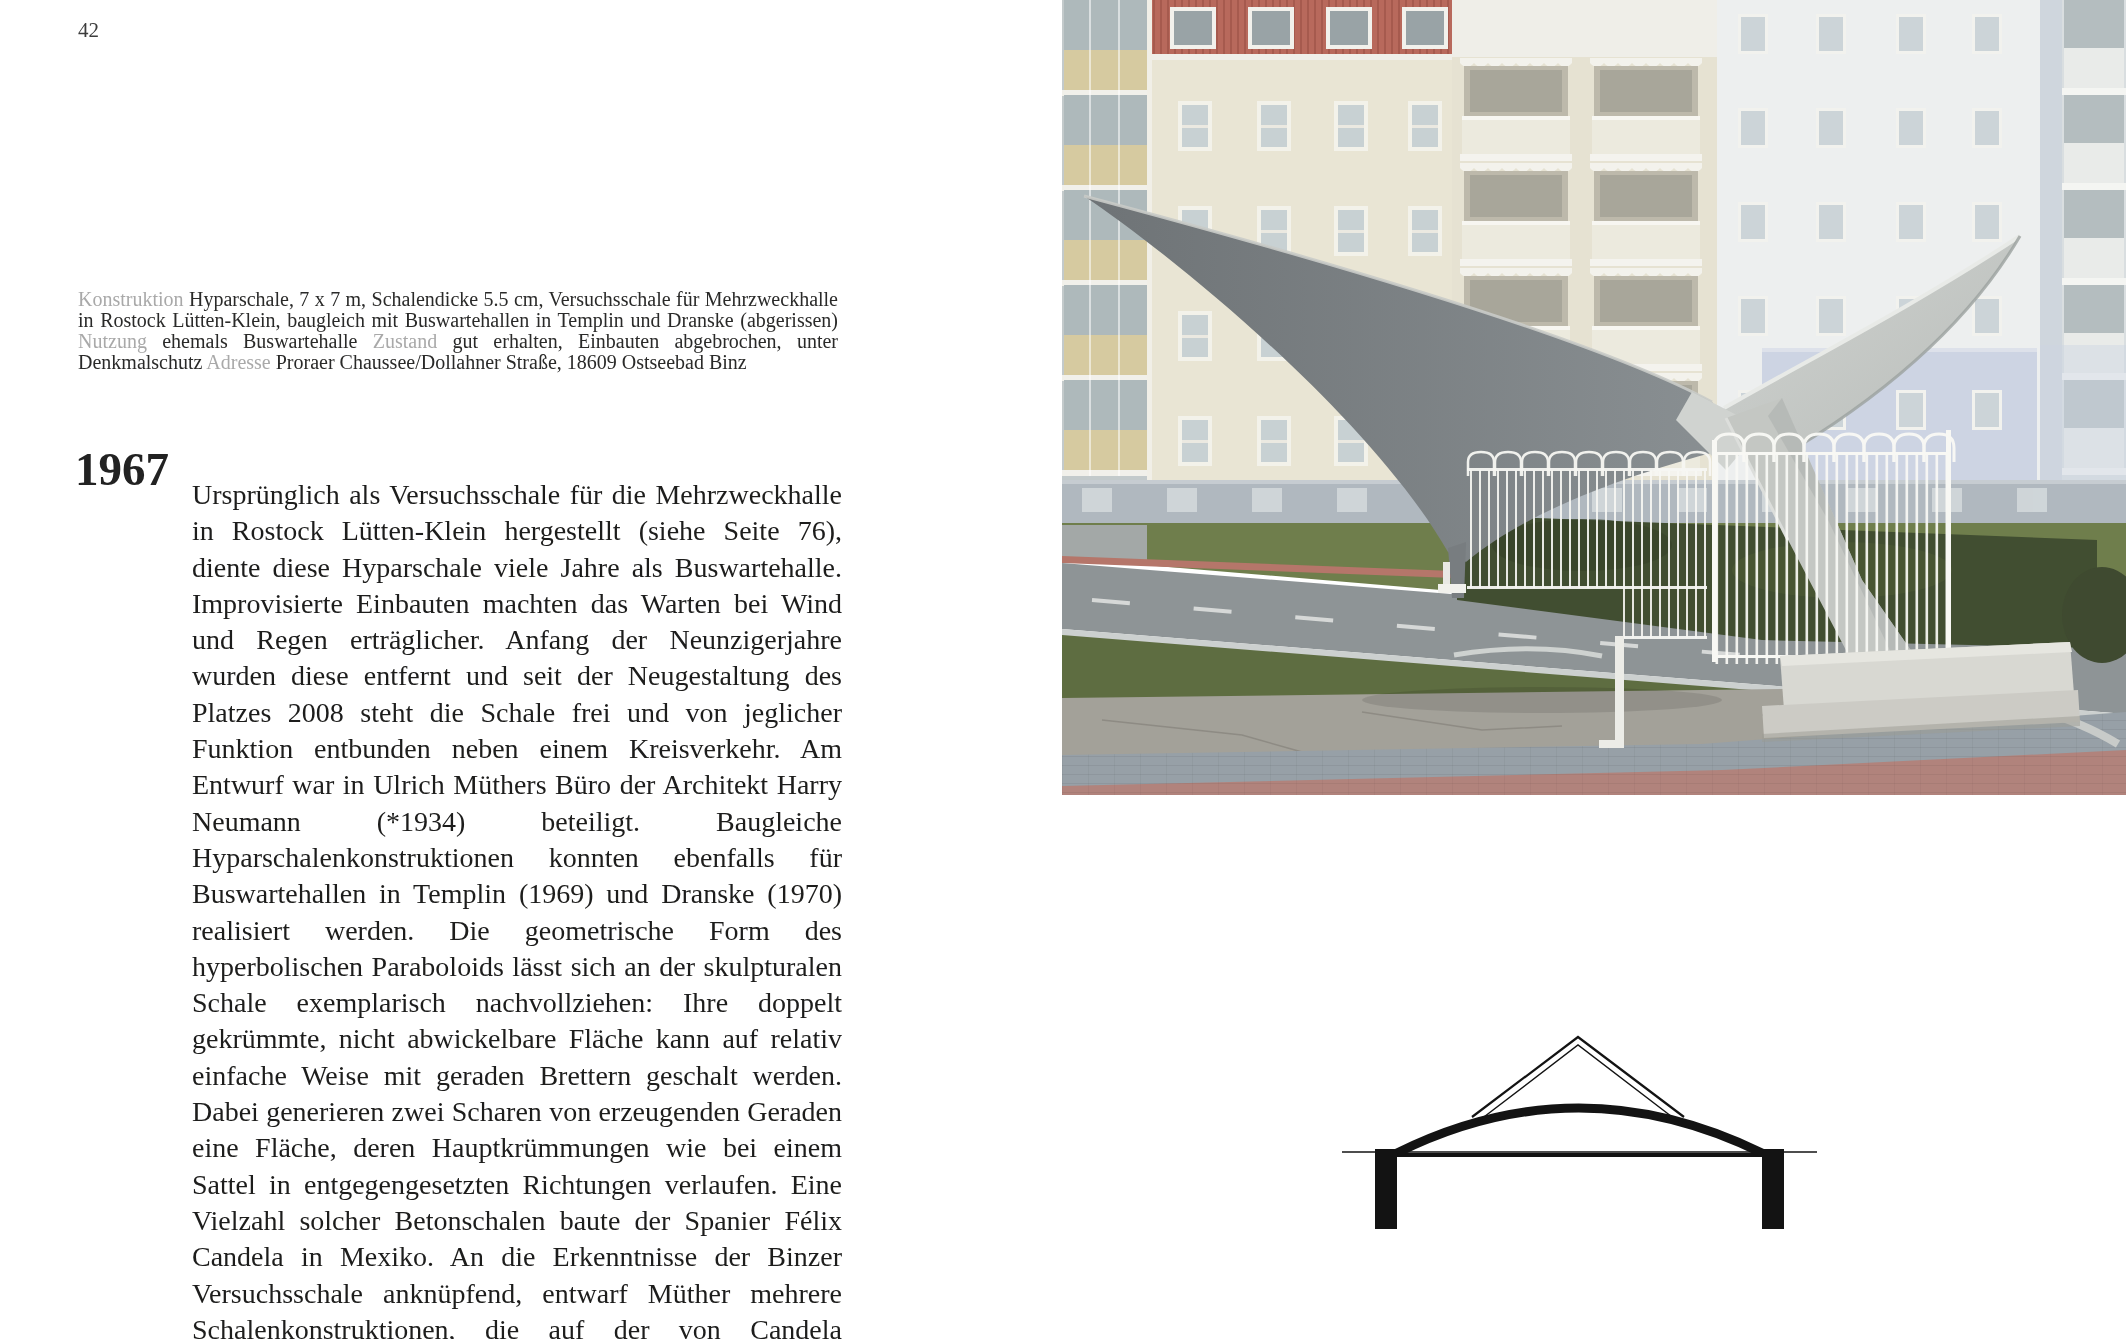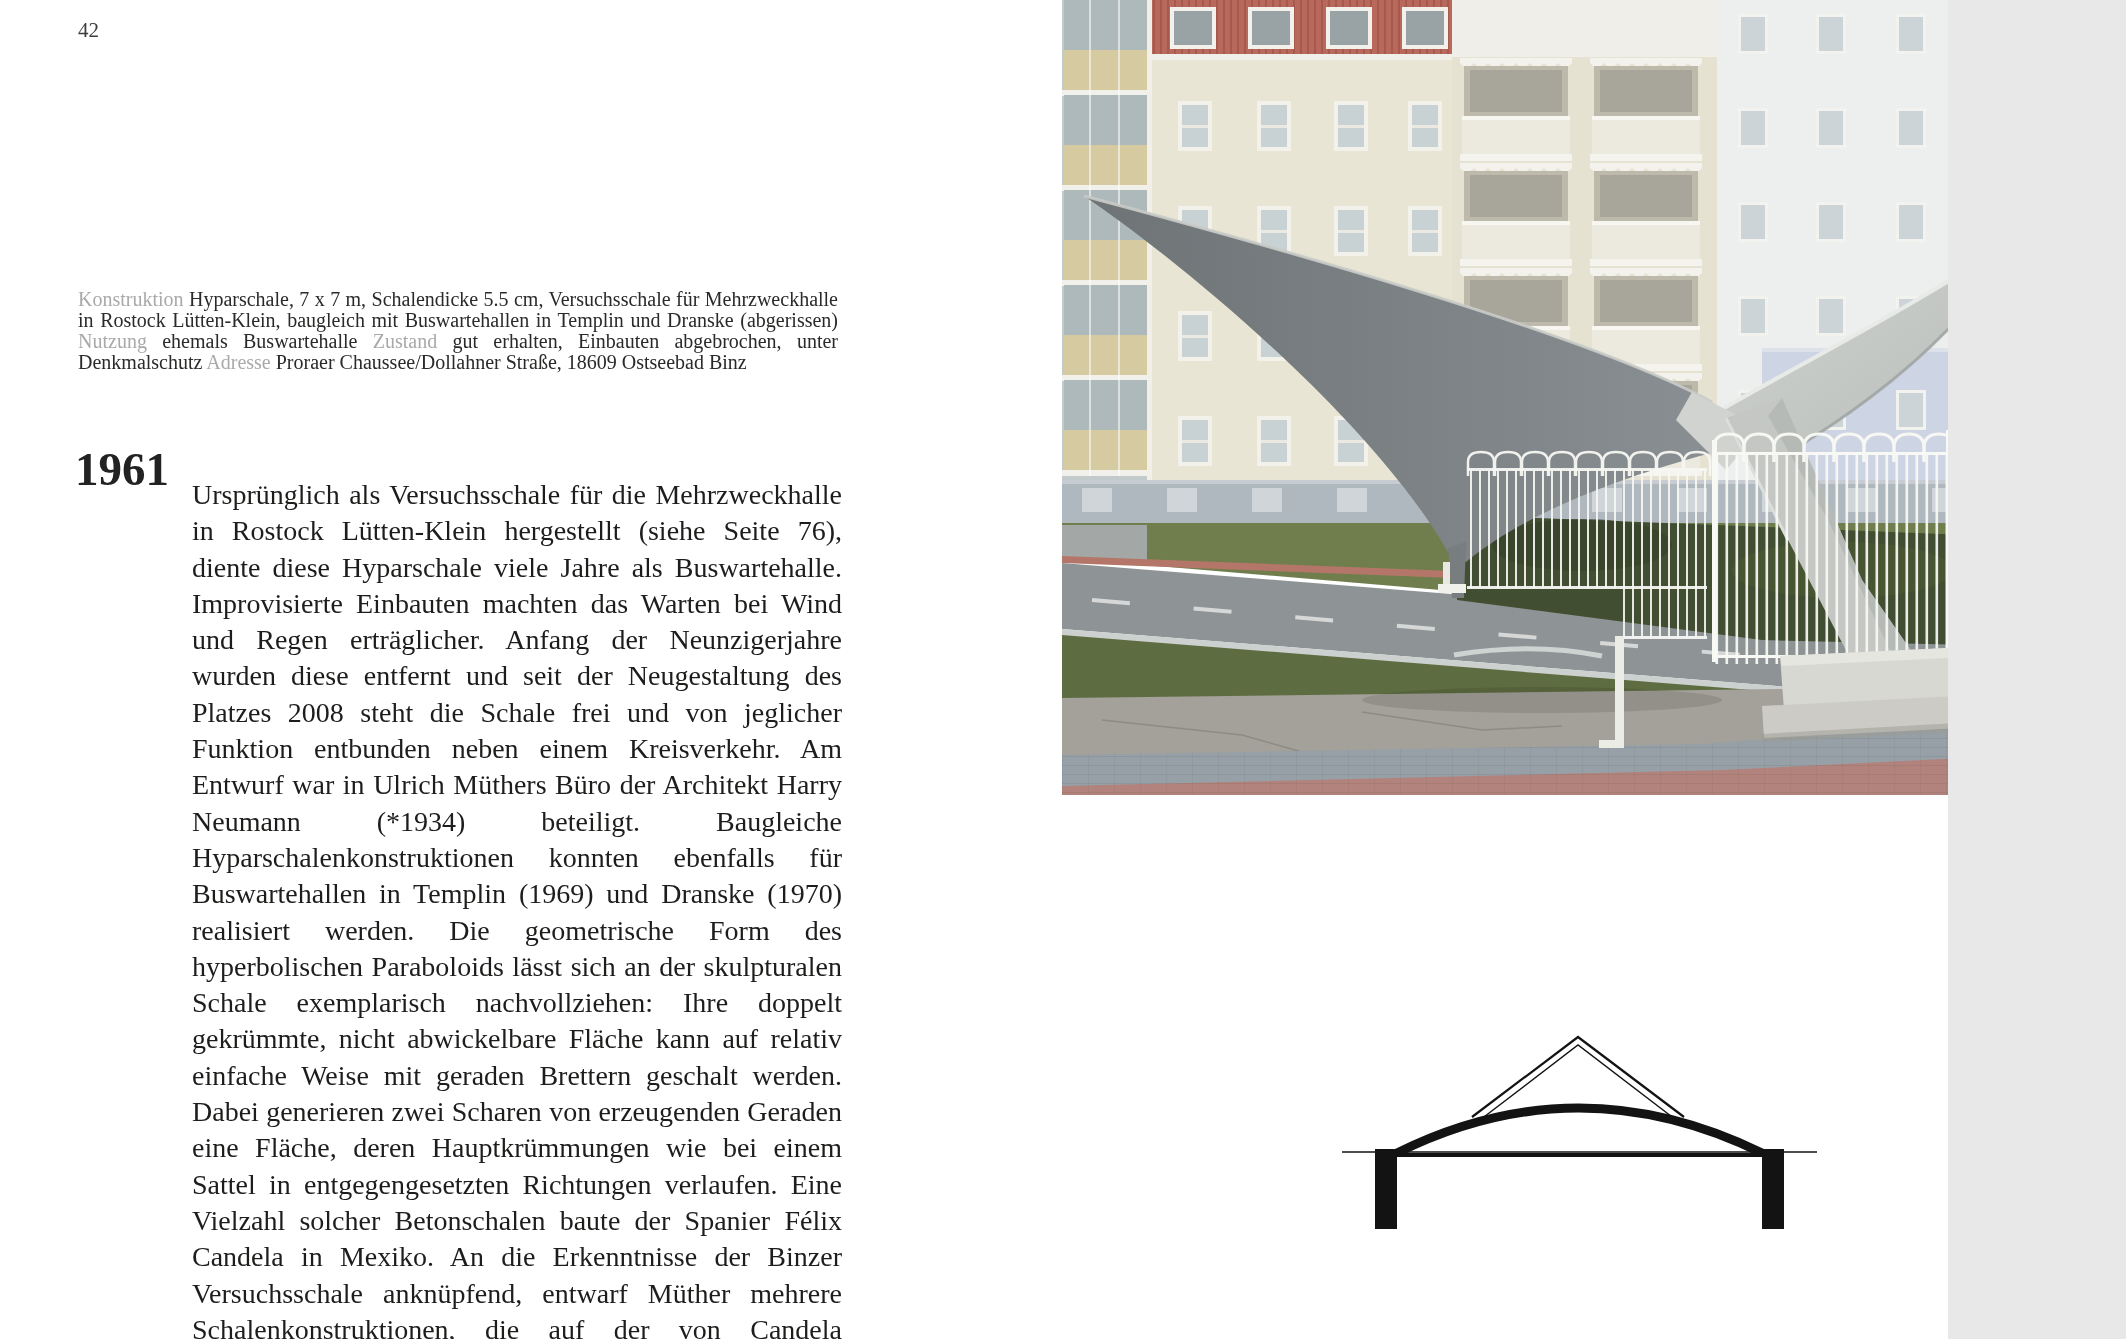--- a/index.html
+++ b/index.html
@@ -1,37 +1,37 @@
 <!DOCTYPE html>
 <html lang="de"><head>
 <meta charset="utf-8">
 <style>
   html,body{margin:0;padding:0;background:#e8e8e8;}
-  .page{position:relative;width:1948px;height:1339px;background:#ffffff;overflow:hidden;
+  .page{position:relative;width:2126px;height:1339px;background:#ffffff;overflow:hidden;
         font-family:"Liberation Serif","DejaVu Serif",serif;color:#1c1c1c;text-decoration:underline;}
   .pagenum{position:absolute;left:78px;top:18px;font-size:21px;color:#3c3c3c;}
   .title{position:absolute;left:75px;top:210px;font-size:47px;font-weight:700;
          letter-spacing:-0.5px;color:#1b1b1b;}
   .meta{position:absolute;left:78px;top:269px;width:760px;font-size:20px;line-height:21px;
         text-align:justify;color:#2a2a29;}
   .meta .meta-label{color:#a9a9a9;}
   .year{position:absolute;left:75px;top:442px;font-size:47px;font-weight:700;color:#222;}
   .bodytext{position:absolute;left:192px;top:449px;width:650px;font-size:28px;line-height:36.3px;
             text-align:justify;color:#1d1d1c;hyphens:auto;}
   .photo{position:absolute;left:1062px;top:0;width:1064px;height:795px;}
   .drawing{position:absolute;left:1322px;top:1005px;width:610px;height:290px;}
 </style>
 </head>
 <body>
 
 <div class="page">
 
   <div class="pagenum">42</div>
   <p class="meta"><span class="meta-label">Konstruktion </span><span class="meta-text">Hyparschale, 7 x 7 m, Schalendicke 5.5 cm, Versuchsschale für Mehrzweckhalle in Rostock Lütten-Klein, baugleich mit Buswartehallen in Templin und Dranske (abgerissen) </span><span class="meta-label">Nutzung </span><span class="meta-text">ehemals Buswartehalle </span><span class="meta-label">Zustand </span><span class="meta-text">gut erhalten, Einbauten abgebrochen, unter Denkmalschutz </span><span class="meta-label">Adresse </span><span class="meta-text">Proraer Chaussee/Dollahner Straße, 18609 Ostseebad Binz</span></p>
-  <div class="year">1961</div>
+  <div class="year">1967</div>
   <p class="bodytext">Ursprünglich als Versuchsschale für die Mehrzweckhalle in Rostock Lütten-Klein hergestellt (siehe Seite 76), diente diese Hyparschale viele Jahre als Buswartehalle. Improvisierte Einbauten machten das Warten bei Wind und Regen erträglicher. Anfang der Neunzigerjahre wurden diese entfernt und seit der Neugestaltung des Platzes 2008 steht die Schale frei und von jeglicher Funktion entbunden neben einem Kreisverkehr. Am Entwurf war in Ulrich Müthers Büro der Architekt Harry Neumann (*1934) beteiligt. Baugleiche Hyparschalenkonstruktionen konnten ebenfalls für Buswartehallen in Templin (1969) und Dranske (1970) realisiert werden. Die geometrische Form des hyperbolischen Paraboloids lässt sich an der skulpturalen Schale exemplarisch nachvollziehen: Ihre doppelt gekrümmte, nicht abwickelbare Fläche kann auf relativ einfache Weise mit geraden Brettern geschalt werden. Dabei generieren zwei Scharen von erzeugenden Geraden eine Fläche, deren Hauptkrümmungen wie bei einem Sattel in entgegengesetzten Richtungen verlaufen. Eine Vielzahl solcher Betonschalen baute der Spanier Félix Candela in Mexiko. An die Erkenntnisse der Binzer Versuchsschale anknüpfend, entwarf Müther mehrere Schalenkonstruktionen, die auf der von Candela verwendeten Form des hyperbolischen Paraboloids basieren.</p>
 
   <svg class="photo" viewBox="0 0 1064 795" aria-hidden="true">
     <defs>
       <pattern id="p-roof" width="7" height="8" patternUnits="userSpaceOnUse">
         <rect width="7" height="8" fill="#b8695c"></rect>
           <rect x="0" width="2" height="8" fill="#a65a4e"></rect>
       </pattern>
       <pattern id="barsA" width="9" height="6" patternUnits="userSpaceOnUse">
         <rect x="3" width="2" height="6" fill="#f7f7f3"></rect>

